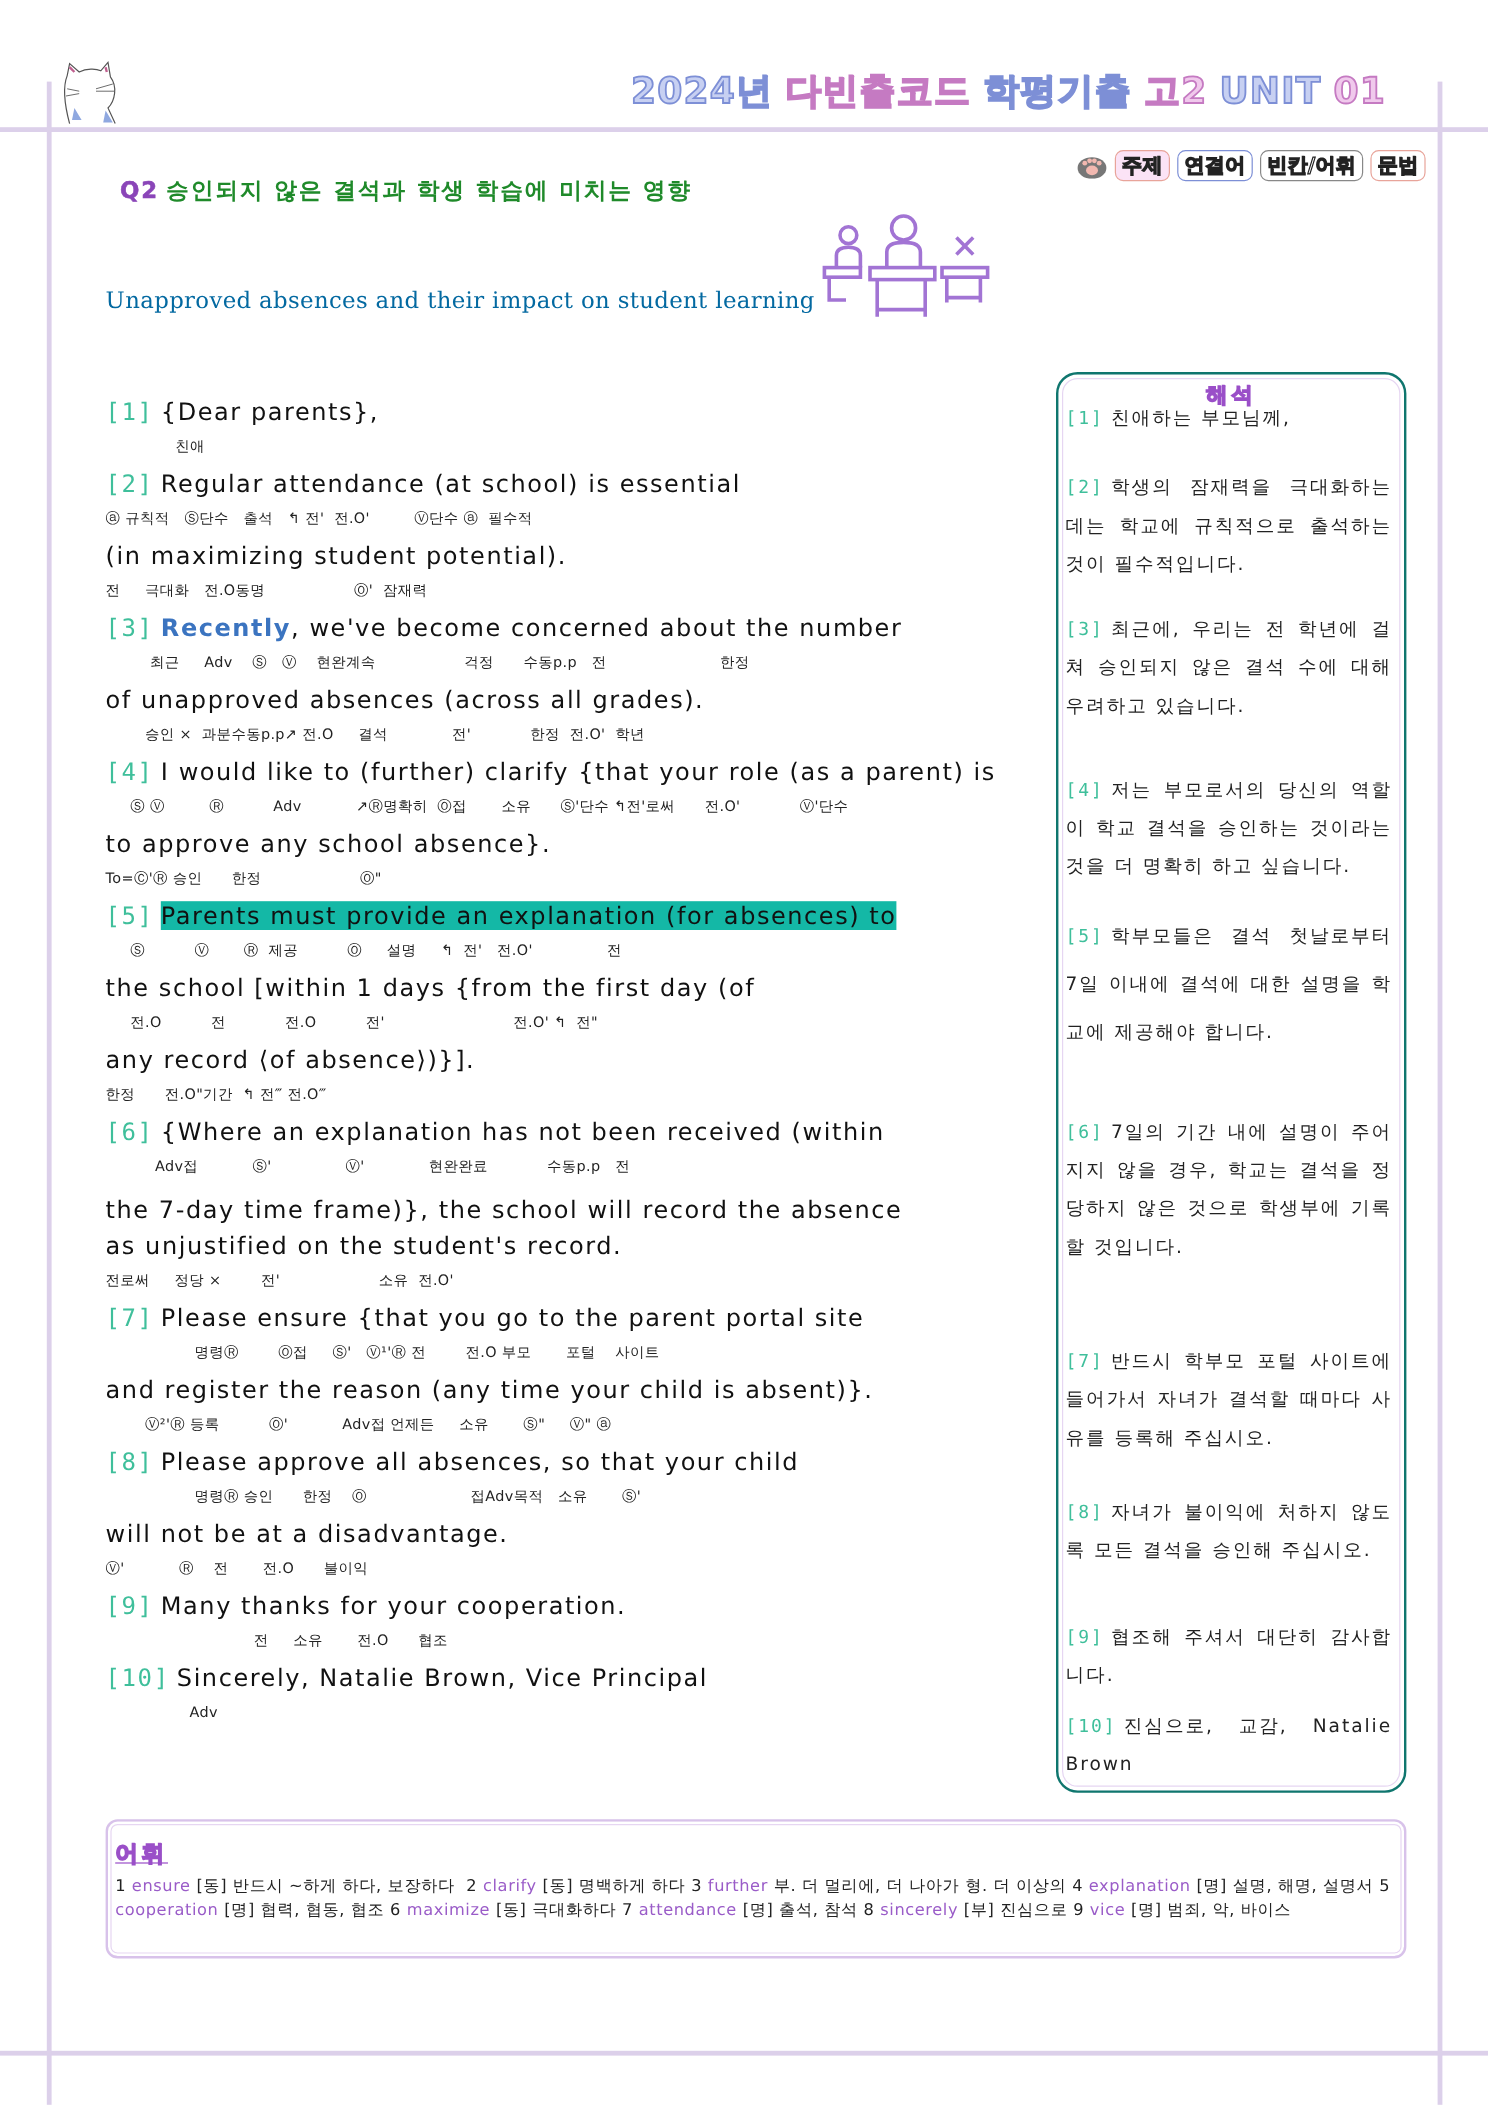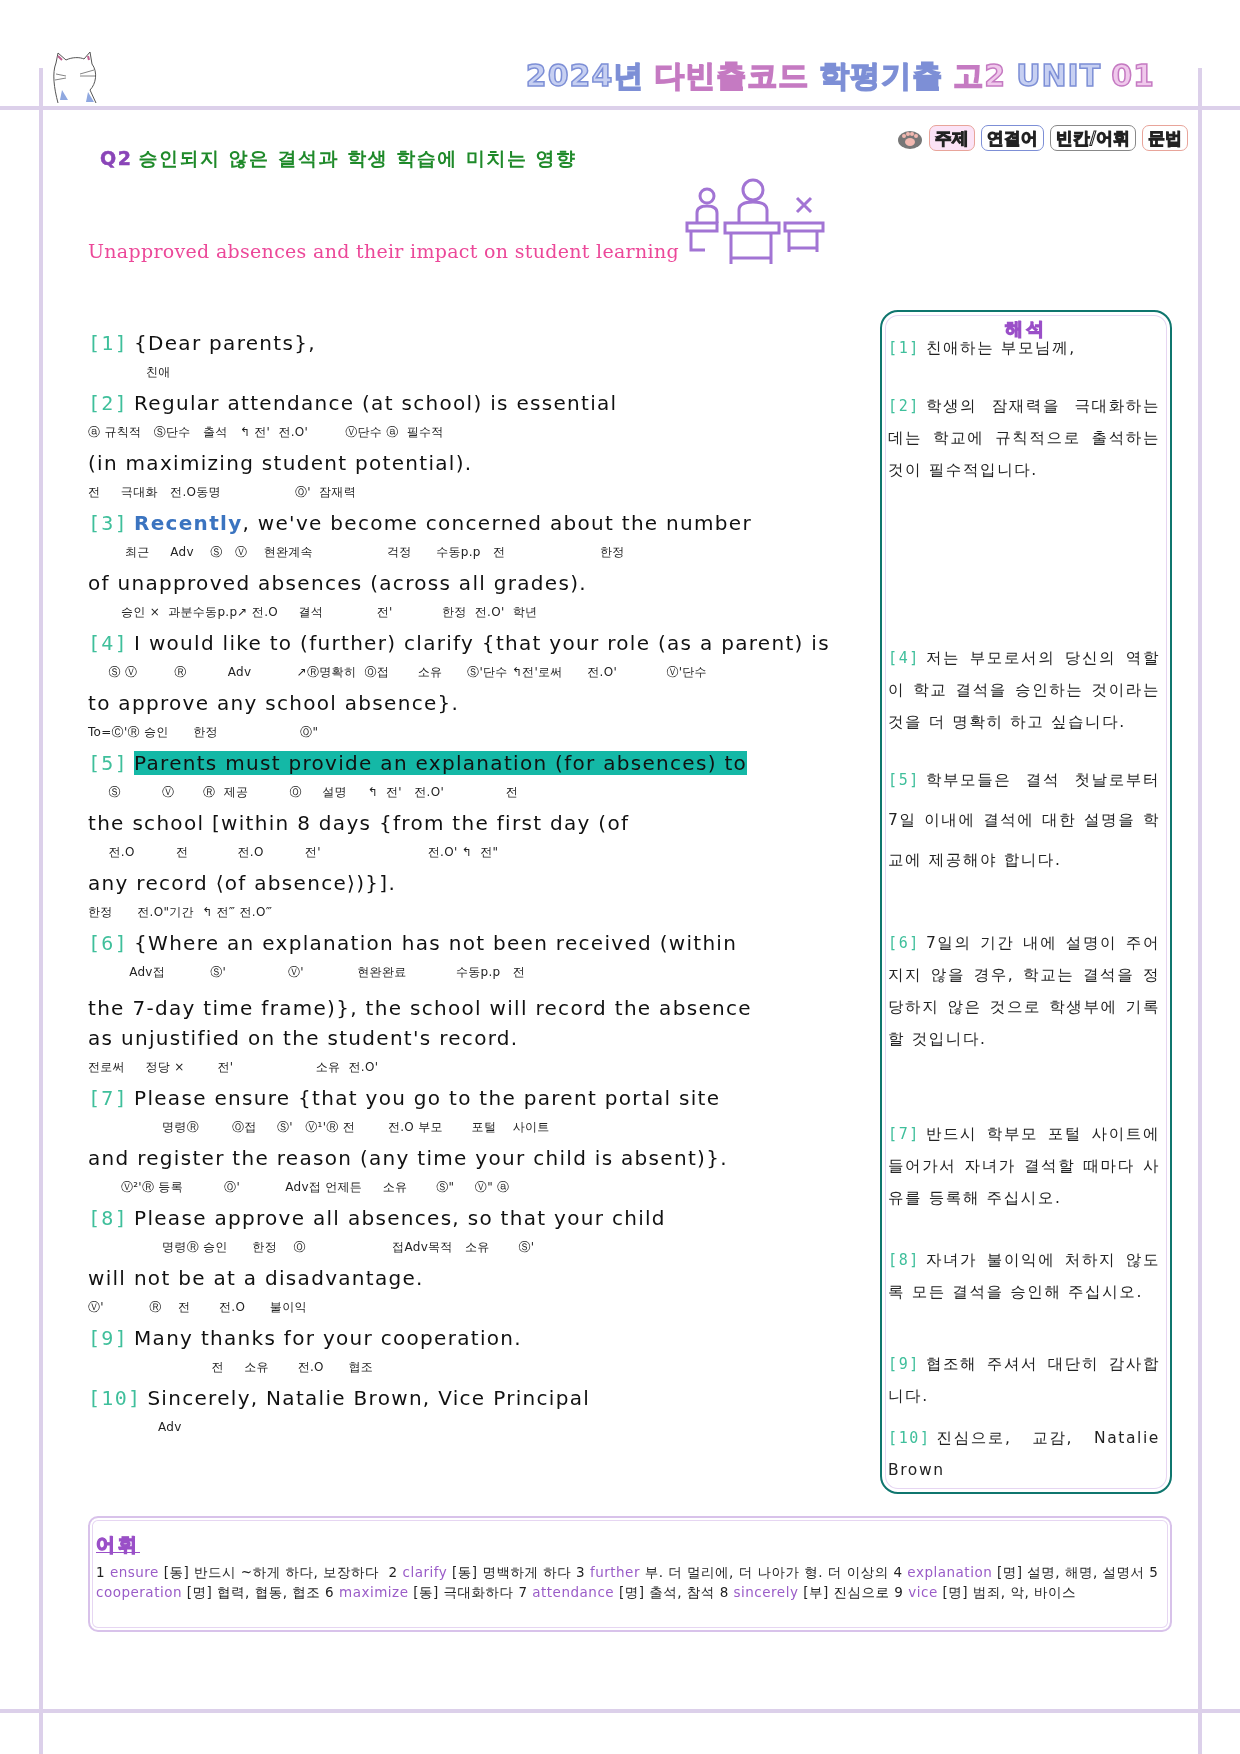--- a/index.html
+++ b/index.html
@@ -15,21 +15,21 @@
   .tags { position:absolute; right:52px; top:125px; display:flex; align-items:center; gap:6px; }
   .paw { width:26px; height:22px; }
   .tag { border:1.5px solid #999; border-radius:7px; padding:2px 5px; font-size:17px; font-weight:bold; color:#fff;
          -webkit-text-stroke:1px #222; line-height:20px; }
   .tag.pink { border-color:#e8a49a; background:#fbe3f6; }
   .tag.blue { border-color:#7d8fd6; }
   .tag.grey { border-color:#888; }
   .tag.orange { border-color:#e8a49a; }
   .qtitle { position:absolute; left:100px; top:146px; font-size:19px; font-weight:bold; color:#1f8a2a; letter-spacing:1.5px; }
   .qnum { color:#8a45b8; -webkit-text-stroke:0.5px #8a45b8; margin-right:6px; }
-  .subtitle { position:absolute; left:88px; top:240px; font-family:"DejaVu Serif", serif; font-size:19px; color:#ec4899; letter-spacing:0.3px;text-align:right; }
+  .subtitle { position:absolute; left:88px; top:240px; font-family:"DejaVu Serif", serif; font-size:19px; color:#0369a1; letter-spacing:0.3px;text-align:right; }
   .illus { position:absolute; left:685px; top:178px; width:150px; height:90px; }
   .passage { position:absolute; left:88px; top:328px; width:760px; }
   .line { font-size:20px; letter-spacing:1.3px; height:30px; line-height:30px; white-space:nowrap; }
   .ann { font-size:12px; height:30px; line-height:28px; white-space:pre; color:#222; letter-spacing:0.3px; }
   .num { color:#3fbf9b; font-weight:normal; margin-right:6px; font-family:"DejaVu Sans Mono", monospace; }
   .bb { color:#3b74c0; font-weight:bold; }
   .hl { background:#14b8a6; }
   .trans { position:absolute; left:880px; top:310px; width:288px; height:1180px; border:2px solid #0f766e; border-radius:18px;
            box-shadow: inset 0 0 0 3px #fff, inset 0 0 0 4px #e6d6f2; }
   .trans-title { text-align:center; font-size:18px; font-weight:bold; color:#fff; -webkit-text-stroke:1.2px #9a4fc8; margin-top:5px; letter-spacing:3px; }
@@ -111,21 +111,21 @@
   <div class="line">of unapproved absences (across all grades).</div>
   <div class="ann">        승인 ×  과분수동p.p↗ 전.O     결석             전'            한정  전.O'  학년</div>
 
   <div class="line"><span class="num">[4]</span><span>I would like to (further) clarify {that your role (as a parent) is</span></div>
   <div class="ann">     Ⓢ Ⓥ         Ⓡ          Adv           ↗Ⓡ명확히  Ⓞ접       소유      Ⓢ'단수 ↰전'로써      전.O'            Ⓥ'단수</div>
   <div class="line">to approve any school absence}.</div>
   <div class="ann">To=Ⓒ'Ⓡ 승인      한정                    Ⓞ"</div>
 
   <div class="line"><span class="num">[5]</span><span class="hl">Parents must provide an explanation (for absences) to</span></div>
   <div class="ann">     Ⓢ          Ⓥ       Ⓡ  제공          Ⓞ     설명     ↰  전'   전.O'               전</div>
-  <div class="line">the school [within 8 days {from the first day (of</div>
+  <div class="line">the school [within 1 days {from the first day (of</div>
   <div class="ann">     전.O          전            전.O          전'                          전.O' ↰  전"</div>
   <div class="line">any record ⟨of absence⟩)}].</div>
   <div class="ann">한정      전.O"기간  ↰ 전‴ 전.O‴</div>
 
   <div class="line"><span class="num">[6]</span><span>{Where an explanation has not been received (within</span></div>
   <div class="ann" style="height:35px;">          Adv접           Ⓢ'               Ⓥ'             현완완료            수동p.p   전</div>
   <div class="line">the 7-day time frame)}, the school will record the absence</div>
   <div class="line">as unjustified on the student's record.</div>
   <div class="ann">전로써     정당 ×        전'                    소유  전.O'</div>
 
@@ -143,20 +143,21 @@
   <div class="ann">                              전     소유       전.O      협조</div>
 
   <div class="line"><span class="num">[10]</span><span>Sincerely, Natalie Brown, Vice Principal</span></div>
   <div class="ann">                 Adv</div>
 </div>
 
 <div class="trans">
   <div class="trans-title">해석</div>
   <div class="tr" style="top:20px;"><span class="num">[1]</span><span>친애하는 부모님께,</span></div>
   <div class="tr" style="top:78px;"><span class="num">[2]</span><span>학생의 잠재력을 극대화하는 데는 학교에 규칙적으로 출석하는 것이 필수적입니다.</span></div>
+  <div class="tr" style="top:196px;"><span class="num">[3]</span><span>최근에, 우리는 전 학년에 걸쳐 승인되지 않은 결석 수에 대해 우려하고 있습니다.</span></div>
   <div class="tr" style="top:330px;"><span class="num">[4]</span><span>저는 부모로서의 당신의 역할이 학교 결석을 승인하는 것이라는 것을 더 명확히 하고 싶습니다.</span></div>
   <div class="tr" style="top:448px; line-height:40px;"><span class="num">[5]</span><span>학부모들은 결석 첫날로부터 7일 이내에 결석에 대한 설명을 학교에 제공해야 합니다.</span></div>
   <div class="tr" style="top:615px;"><span class="num">[6]</span><span>7일의 기간 내에 설명이 주어지지 않을 경우, 학교는 결석을 정당하지 않은 것으로 학생부에 기록할 것입니다.</span></div>
   <div class="tr" style="top:806px;"><span class="num">[7]</span><span>반드시 학부모 포털 사이트에 들어가서 자녀가 결석할 때마다 사유를 등록해 주십시오.</span></div>
   <div class="tr" style="top:932px;"><span class="num">[8]</span><span>자녀가 불이익에 처하지 않도록 모든 결석을 승인해 주십시오.</span></div>
   <div class="tr" style="top:1036px;"><span class="num">[9]</span><span>협조해 주셔서 대단히 감사합니다.</span></div>
   <div class="tr" style="top:1110px;"><span class="num">[10]</span><span>진심으로, 교감, Natalie Brown</span></div>
 </div>
 
 <div class="vocab">

